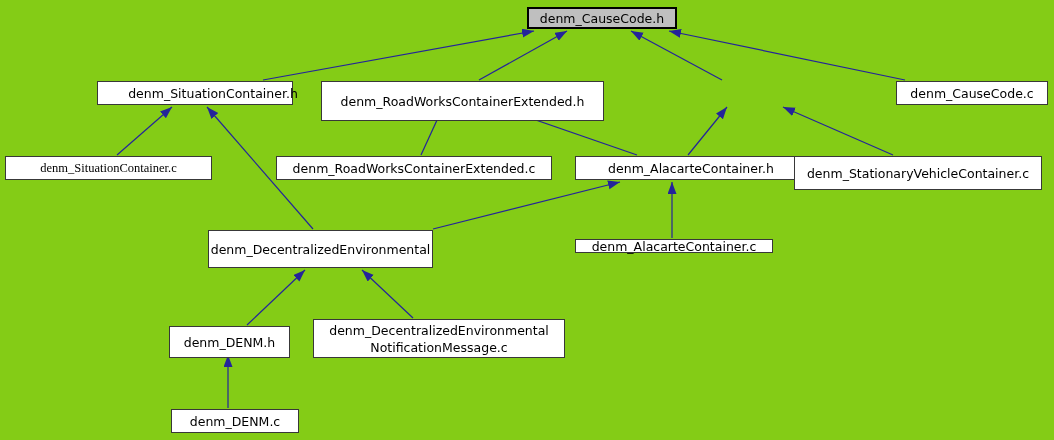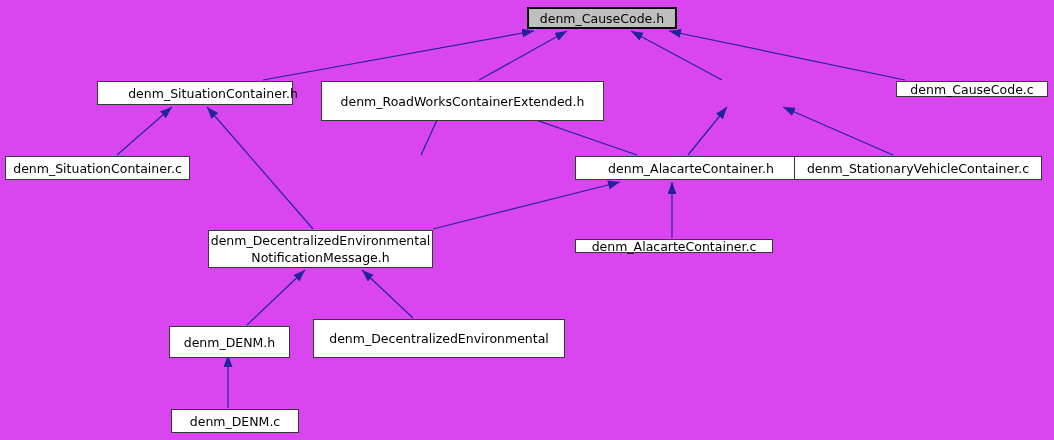--- a/index.html
+++ b/index.html
@@ -36,21 +36,21 @@
   .node.current {
     background: #bfbfbf;
     border: 2px solid #000000;
     cursor: default;
   }
   .node span { display: block; text-align: center; }
 </style>
 </head>
 <body>
 
-<div id="graph" style="background: #d946ef;">
+<div id="graph" style="background: #84cc16;">
   <svg id="edges" width="1054" height="440" viewBox="0 0 1054 440" xmlns="http://www.w3.org/2000/svg">
     <defs>
       <marker id="arrowhead" markerUnits="userSpaceOnUse" markerWidth="13" markerHeight="10" refX="12" refY="4.5" orient="auto">
         <path id="arrowhead-path" d="M0,0 L12,4.5 L0,9 Z" fill="#24249a"></path>
       </marker>
     </defs>
   <line x1="263" y1="80" x2="534" y2="31" stroke="#24249a" stroke-width="1.2" marker-end="url(#arrowhead)"></line>
       <line x1="479" y1="80" x2="567" y2="31" stroke="#24249a" stroke-width="1.2" marker-end="url(#arrowhead)"></line>
       <line x1="722" y1="80" x2="631" y2="31" stroke="#24249a" stroke-width="1.2" marker-end="url(#arrowhead)"></line>
       <line x1="905" y1="80" x2="669" y2="31" stroke="#24249a" stroke-width="1.2" marker-end="url(#arrowhead)"></line>
@@ -68,41 +68,44 @@
     </svg>
 <div class="node current" style="left: 527px; top: 7px; width: 150px; height: 22px; background: rgb(191, 191, 191); border-color: rgb(0, 0, 0); color: rgb(0, 0, 0);">
       <span>denm_CauseCode.h</span>
     </div>
     <div class="node" style="left: 97px; top: 81px; width: 196px; height: 24px; background: rgb(255, 255, 255); border-color: rgb(56, 56, 56); color: rgb(0, 0, 0); padding-left: 36px;">
       <span>denm_SituationContainer.h</span>
     </div>
     <div class="node" style="left: 321px; top: 81px; width: 283px; height: 40px; background: rgb(255, 255, 255); border-color: rgb(56, 56, 56); color: rgb(0, 0, 0);">
       <span>denm_RoadWorksContainerExtended.h</span>
     </div>
-    <div class="node" style="left: 896px; top: 81px; width: 152px; height: 16px; background: rgb(255, 255, 255); border-color: rgb(56, 56, 56); color: rgb(0, 0, 0);">
+    <div class="node" style="left: 896px; top: 81px; width: 152px; height: 24px; background: rgb(255, 255, 255); border-color: rgb(56, 56, 56); color: rgb(0, 0, 0);">
       <span>denm_CauseCode.c</span>
     </div>
-    <div class="node" style="left: 5px; top: 156px; width: 185px; height: 24px; background: rgb(255, 255, 255); border-color: rgb(56, 56, 56); color: rgb(0, 0, 0);">
+    <div class="node" style="left: 5px; top: 156px; width: 207px; height: 24px; background: rgb(255, 255, 255); border-color: rgb(56, 56, 56); color: rgb(0, 0, 0); font-family: Liberation Serif, serif;">
       <span>denm_SituationContainer.c</span>
+    </div>
+    <div class="node" style="left: 276px; top: 156px; width: 276px; height: 24px; background: rgb(255, 255, 255); border-color: rgb(56, 56, 56); color: rgb(0, 0, 0);">
+      <span>denm_RoadWorksContainerExtended.c</span>
     </div>
     <div class="node" style="left: 575px; top: 156px; width: 232px; height: 24px; background: rgb(255, 255, 255); border-color: rgb(56, 56, 56); color: rgb(0, 0, 0);">
       <span>denm_AlacarteContainer.h</span>
     </div>
-    <div class="node" style="left: 794px; top: 156px; width: 248px; height: 24px; background: rgb(255, 255, 255); border-color: rgb(56, 56, 56); color: rgb(0, 0, 0);">
+    <div class="node" style="left: 794px; top: 156px; width: 248px; height: 34px; background: rgb(255, 255, 255); border-color: rgb(56, 56, 56); color: rgb(0, 0, 0);">
       <span>denm_StationaryVehicleContainer.c</span>
     </div>
     <div class="node" style="left: 208px; top: 230px; width: 225px; height: 38px; background: rgb(255, 255, 255); border-color: rgb(56, 56, 56); color: rgb(0, 0, 0);">
       <span>denm_DecentralizedEnvironmental</span>
-      <span>NotificationMessage.h</span>
     </div>
     <div class="node" style="left: 575px; top: 239px; width: 198px; height: 14px; background: rgb(255, 255, 255); border-color: rgb(56, 56, 56); color: rgb(0, 0, 0);">
       <span>denm_AlacarteContainer.c</span>
     </div>
     <div class="node" style="left: 169px; top: 326px; width: 121px; height: 32px; background: rgb(255, 255, 255); border-color: rgb(56, 56, 56); color: rgb(0, 0, 0);">
       <span>denm_DENM.h</span>
     </div>
     <div class="node" style="left: 313px; top: 319px; width: 252px; height: 39px; background: rgb(255, 255, 255); border-color: rgb(56, 56, 56); color: rgb(0, 0, 0);">
       <span>denm_DecentralizedEnvironmental</span>
+      <span>NotificationMessage.c</span>
     </div>
     <div class="node" style="left: 171px; top: 409px; width: 128px; height: 24px; background: rgb(255, 255, 255); border-color: rgb(56, 56, 56); color: rgb(0, 0, 0);">
       <span>denm_DENM.c</span>
     </div>
   </div>
 
 </body></html>

